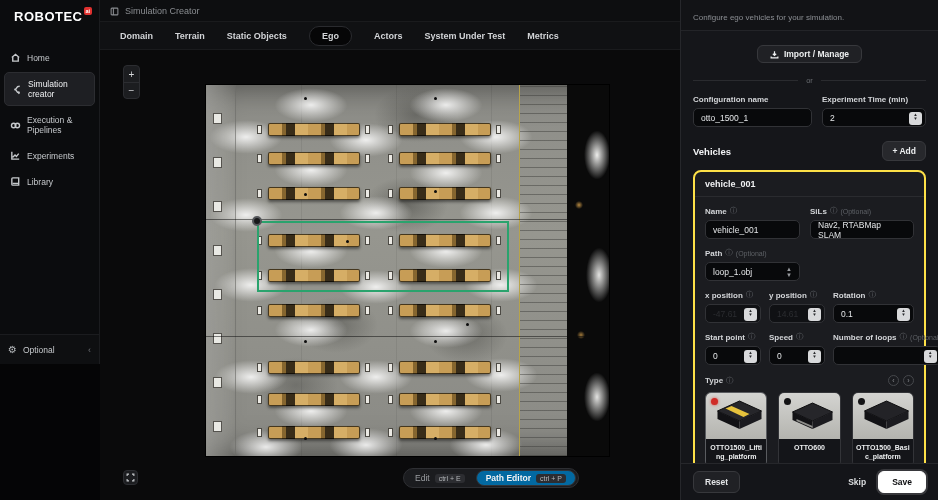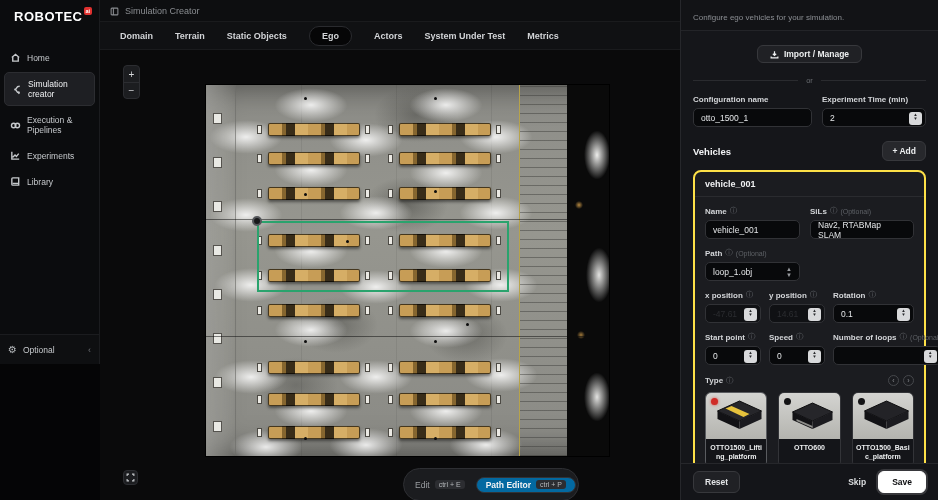--- a/index.html
+++ b/index.html
@@ -69,21 +69,21 @@
   .bracket { position:absolute; width:5px; height:9px; background:#eceae4; border:1px solid #4c4a44; }
   .secline { position:absolute; left:0; right:0; height:1px; background:rgba(10,10,10,.5); }
   .mapdot { position:absolute; width:3px; height:3px; border-radius:50%; background:#0c0c0c; }
 
   .sel-rect { position:absolute; left:51px; top:136px; width:252px; height:71px;
     border:2px solid var(--green,#2aa36d); z-index:5; }
   .sel-marker { position:absolute; left:-7px; top:-7px; width:10px; height:10px; border-radius:50%;
     background:#17181a; border:2px solid #55575b; z-index:6; }
 
   
-  .modebar { position:absolute; left:303px; top:418px; height:33px; display:flex; align-items:center;
+  .modebar { position:absolute; left:303px; top:418px; height:20px; display:flex; align-items:center;
     background:#1b1c1f; border:1px solid #2e2f33; border-radius:999px; padding:2px; gap:2px; }
   .modeseg { display:flex; align-items:center; gap:5px; padding:2px 9px; border-radius:999px;
     font-size:8.5px; color:#9a9da1; cursor:pointer; white-space:nowrap; }
   .modeseg.active { background:#0369a1; color:#f2f3f4; font-weight:bold; border:1px solid #323337; }
   .kbd { background:#2c2d31; color:#b4b7ba; font-size:7px; border-radius:3px; padding:1px 4px; font-weight:normal;}
 
   
   .panel { position:absolute; left:680px; top:0; width:258px; height:500px;
     background:#15161a; border-left:1px solid #26272b; display:flex; flex-direction:column; }
   .panel-header { padding:9px 12px 8px; border-bottom:1px solid #232428; background:#121316; }

